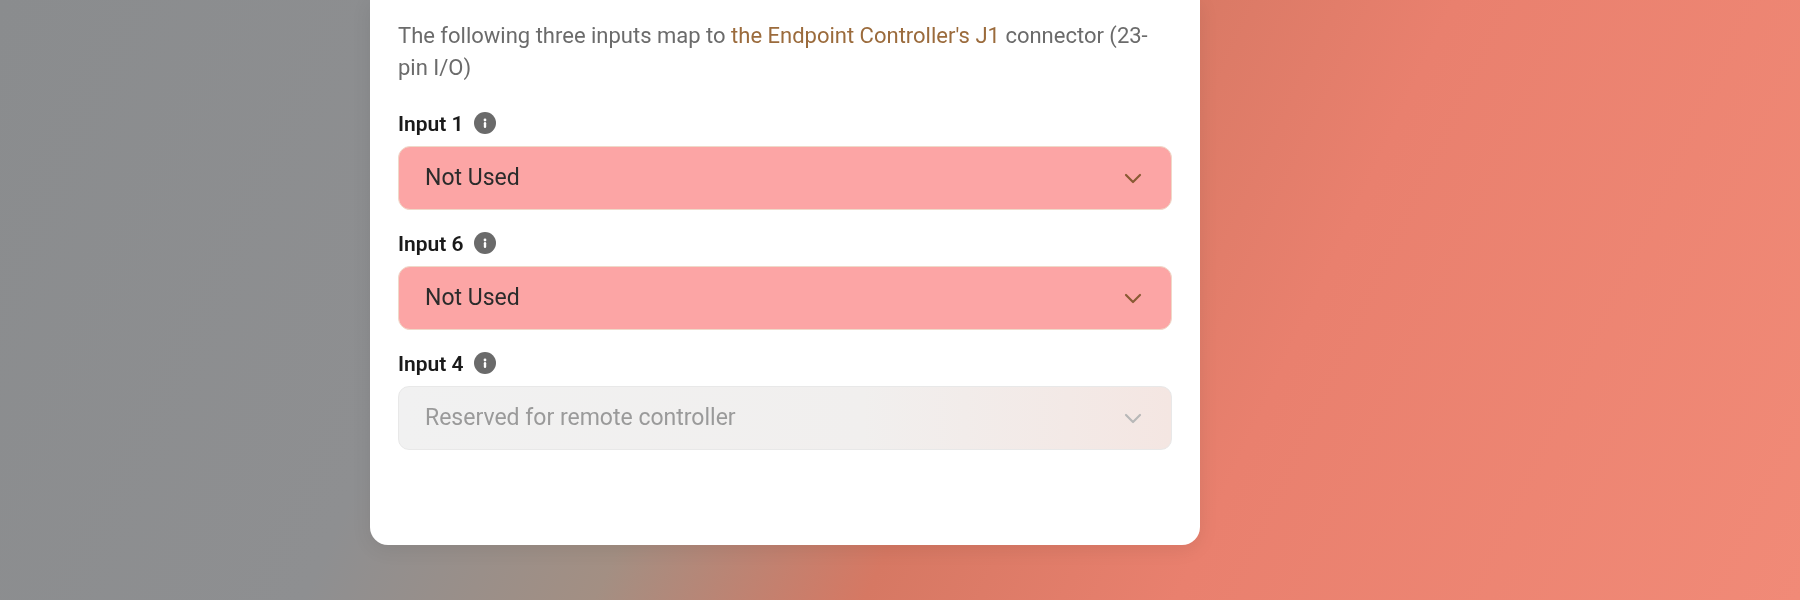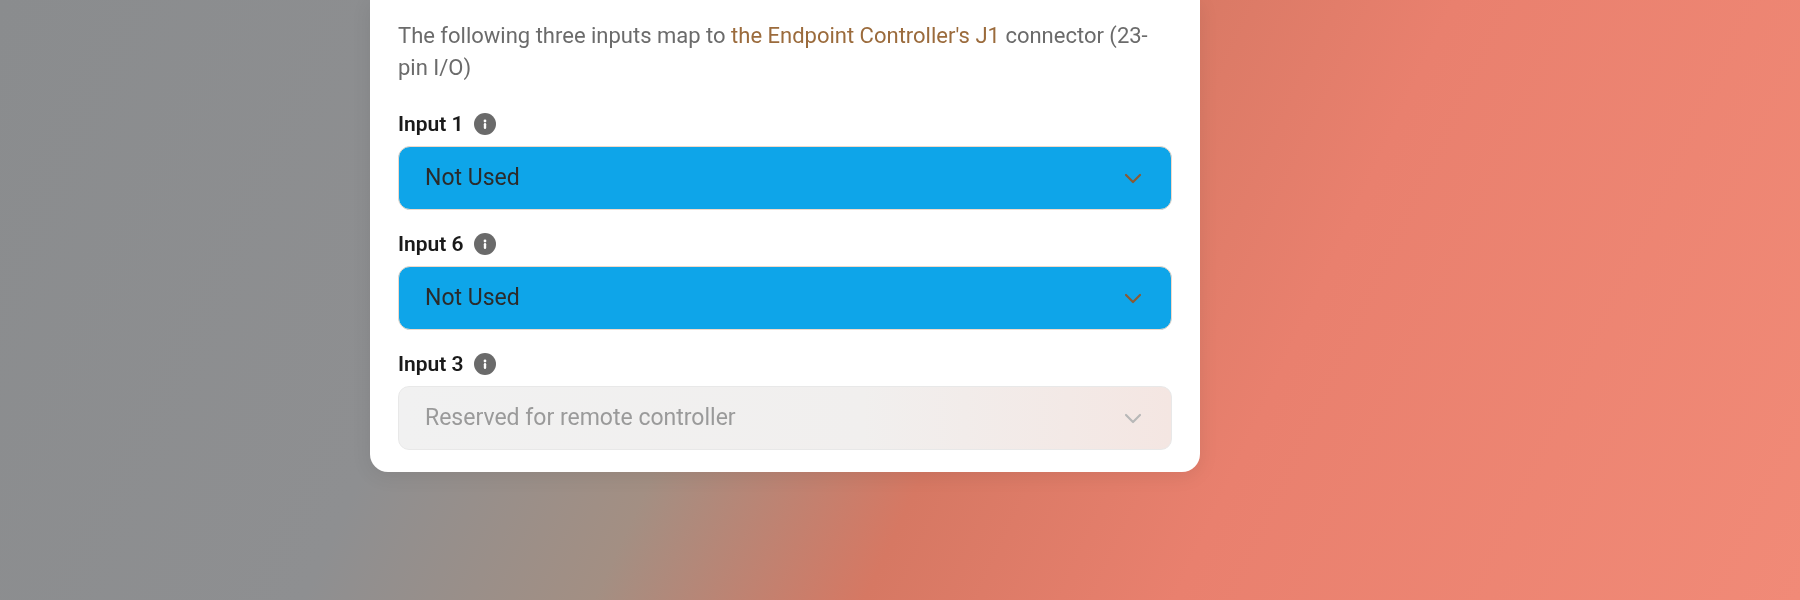--- a/index.html
+++ b/index.html
@@ -10,41 +10,41 @@
     }
     .bg {
       position: absolute; inset: 0;
       background: linear-gradient(115deg, #8a8c8e 0%, #8e8f91 28%, #a38f83 42%, #d67863 55%, #e9806e 70%, #f18a77 100%);
     }
     .panel {
       position: absolute;
       left: 370px;
       top: 0;
       width: 830px;
-      height: 472px;
+      height: 545px;
       background: #ffffff;
       border-radius: 0 0 18px 18px;
       padding: 20px 28px 12px 28px;
       box-shadow: 0 4px 20px rgba(0,0,0,0.08);
       overflow: hidden;
     }
     .description {
       font-size: 22px;
       line-height: 1.45;
       color: #6b6b6b;
       margin-top: 0;
       margin-bottom: 28px;
     }
     .description .emph {
       color: #9b6b3c;
     }
     .field { margin-bottom: 22px; }
     .field-label-row {
       display: flex;
-      align-items: center;
+      align-items: flex-start;
       gap: 10px;
       margin-bottom: 10px;
     }
     .field-label {
       font-size: 21px;
       font-weight: 600;
       color: #1a1a1a;
     }
     .info-icon {
       width: 22px; height: 22px;
@@ -52,21 +52,21 @@
       border-radius: 50%;
       display: inline-flex;
       align-items: center; justify-content: center;
     }
     .info-icon svg { display: block; }
     .select {
       width: 100%;
       height: 64px;
       border: 1px solid #efd9c9;
       border-radius: 12px;
-      background: #0ea5e9;
+      background: #fca5a5;
       display: flex;
       align-items: center;
       justify-content: space-between;
       padding: 0 26px;
       font-size: 23px;
       color: #2b2b2b;
       cursor: pointer;
     }
     .select.disabled {
       background: linear-gradient(90deg, #f1f1f1 0%, #f1efee 60%, #f4e6e2 100%);
@@ -121,21 +121,21 @@
     <div class="select">
       <span>Not Used</span>
       <svg class="chevron" width="24" height="24" viewBox="0 0 24 24">
           <path d="M5 9l7 7 7-7"></path>
         </svg>
     </div>
   </div>
 
   <div class="field">
     <div class="field-label-row">
-      <span class="field-label">Input 3</span>
+      <span class="field-label">Input 4</span>
       <span class="info-icon">
         <svg width="12" height="12" viewBox="0 0 12 12">
             <circle cx="6" cy="3" r="1.4" fill="#fff"></circle>
             <rect x="4.8" y="5" width="2.4" height="6" rx="1.2" fill="#fff"></rect>
           </svg>
       </span>
     </div>
     <div class="select disabled">
       <span>Reserved for remote controller</span>
       <svg class="chevron" width="24" height="24" viewBox="0 0 24 24">

